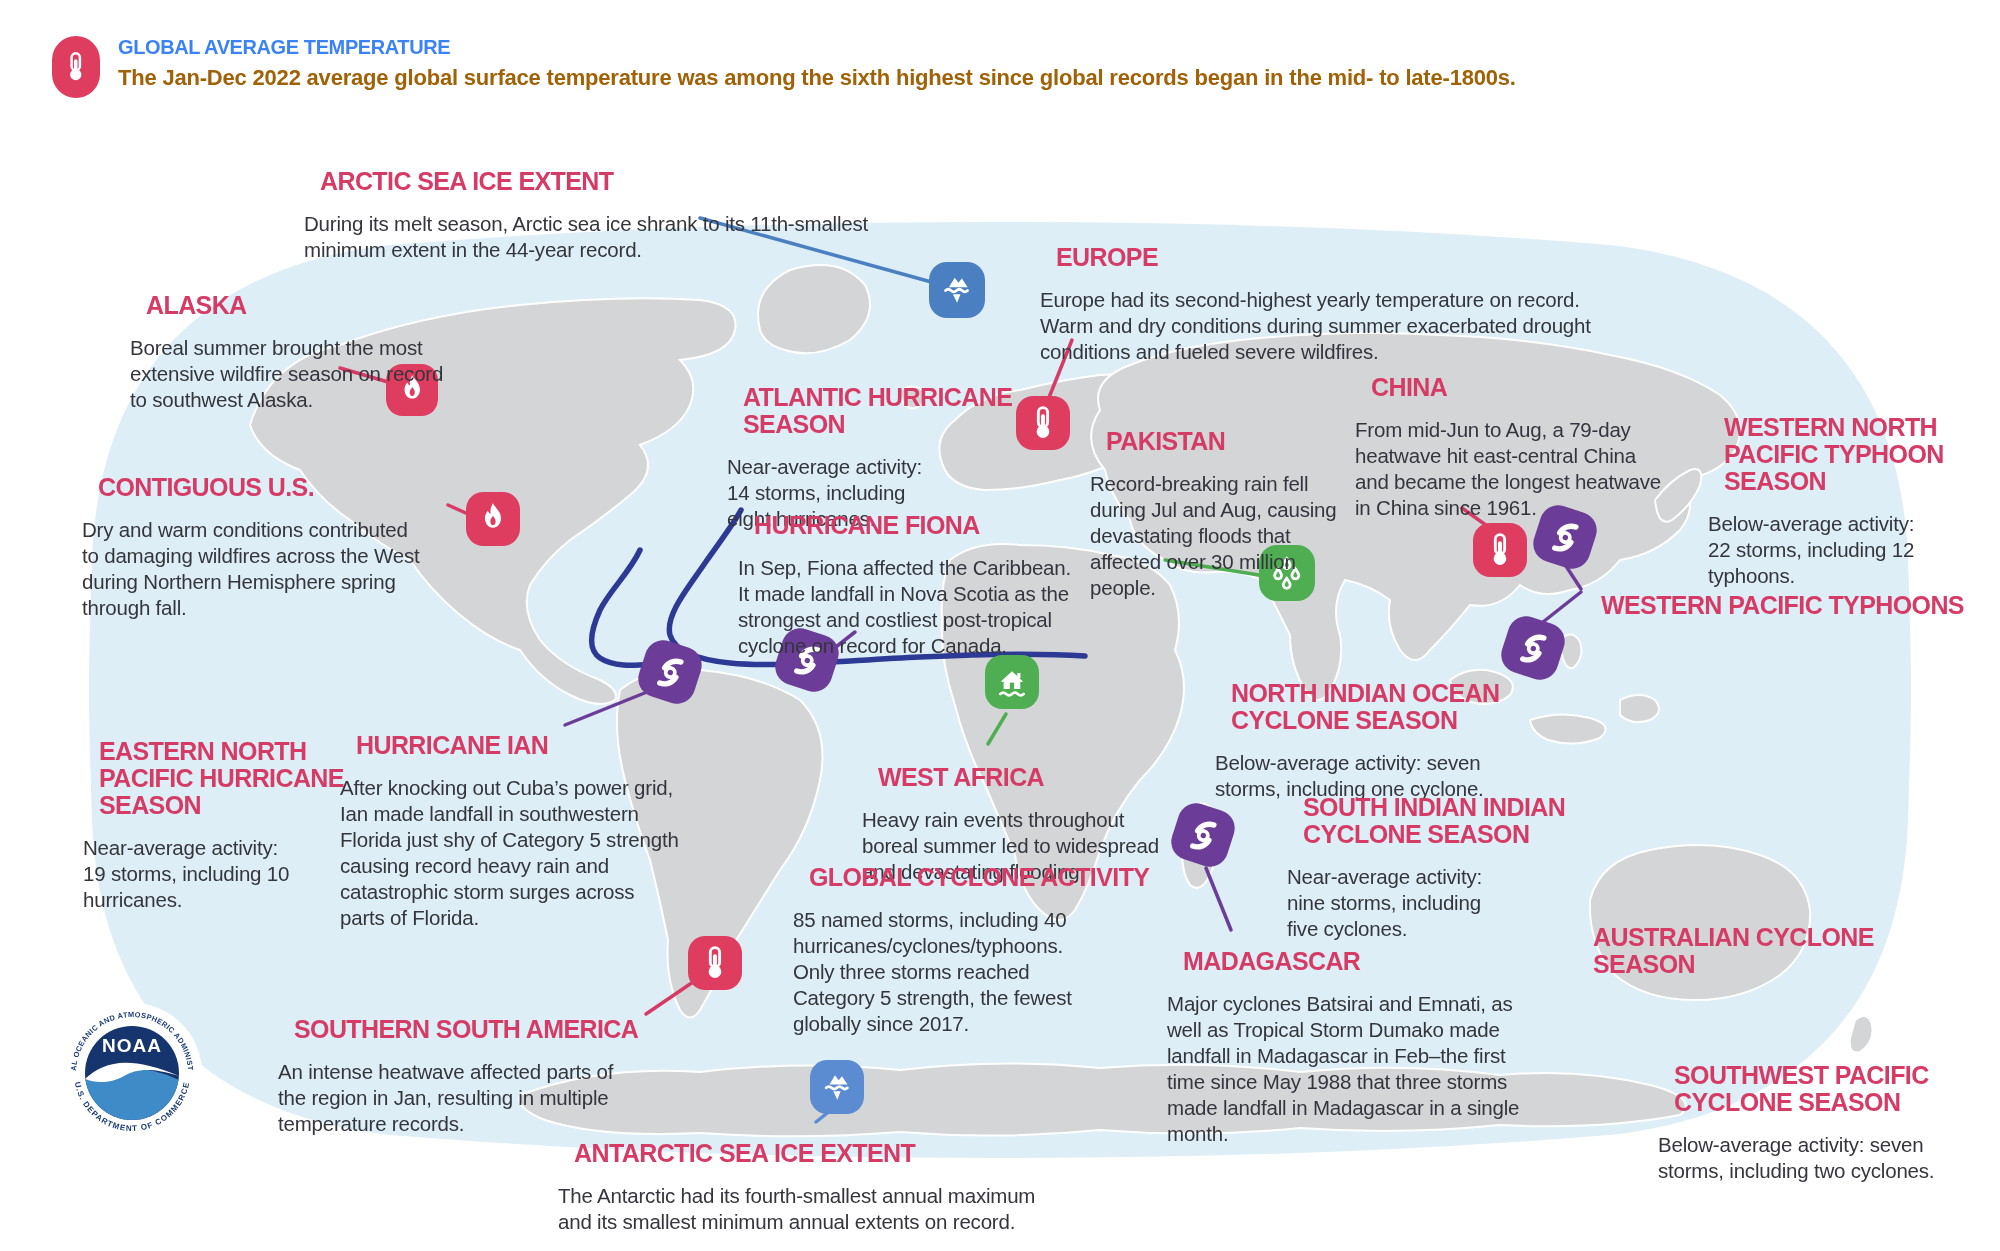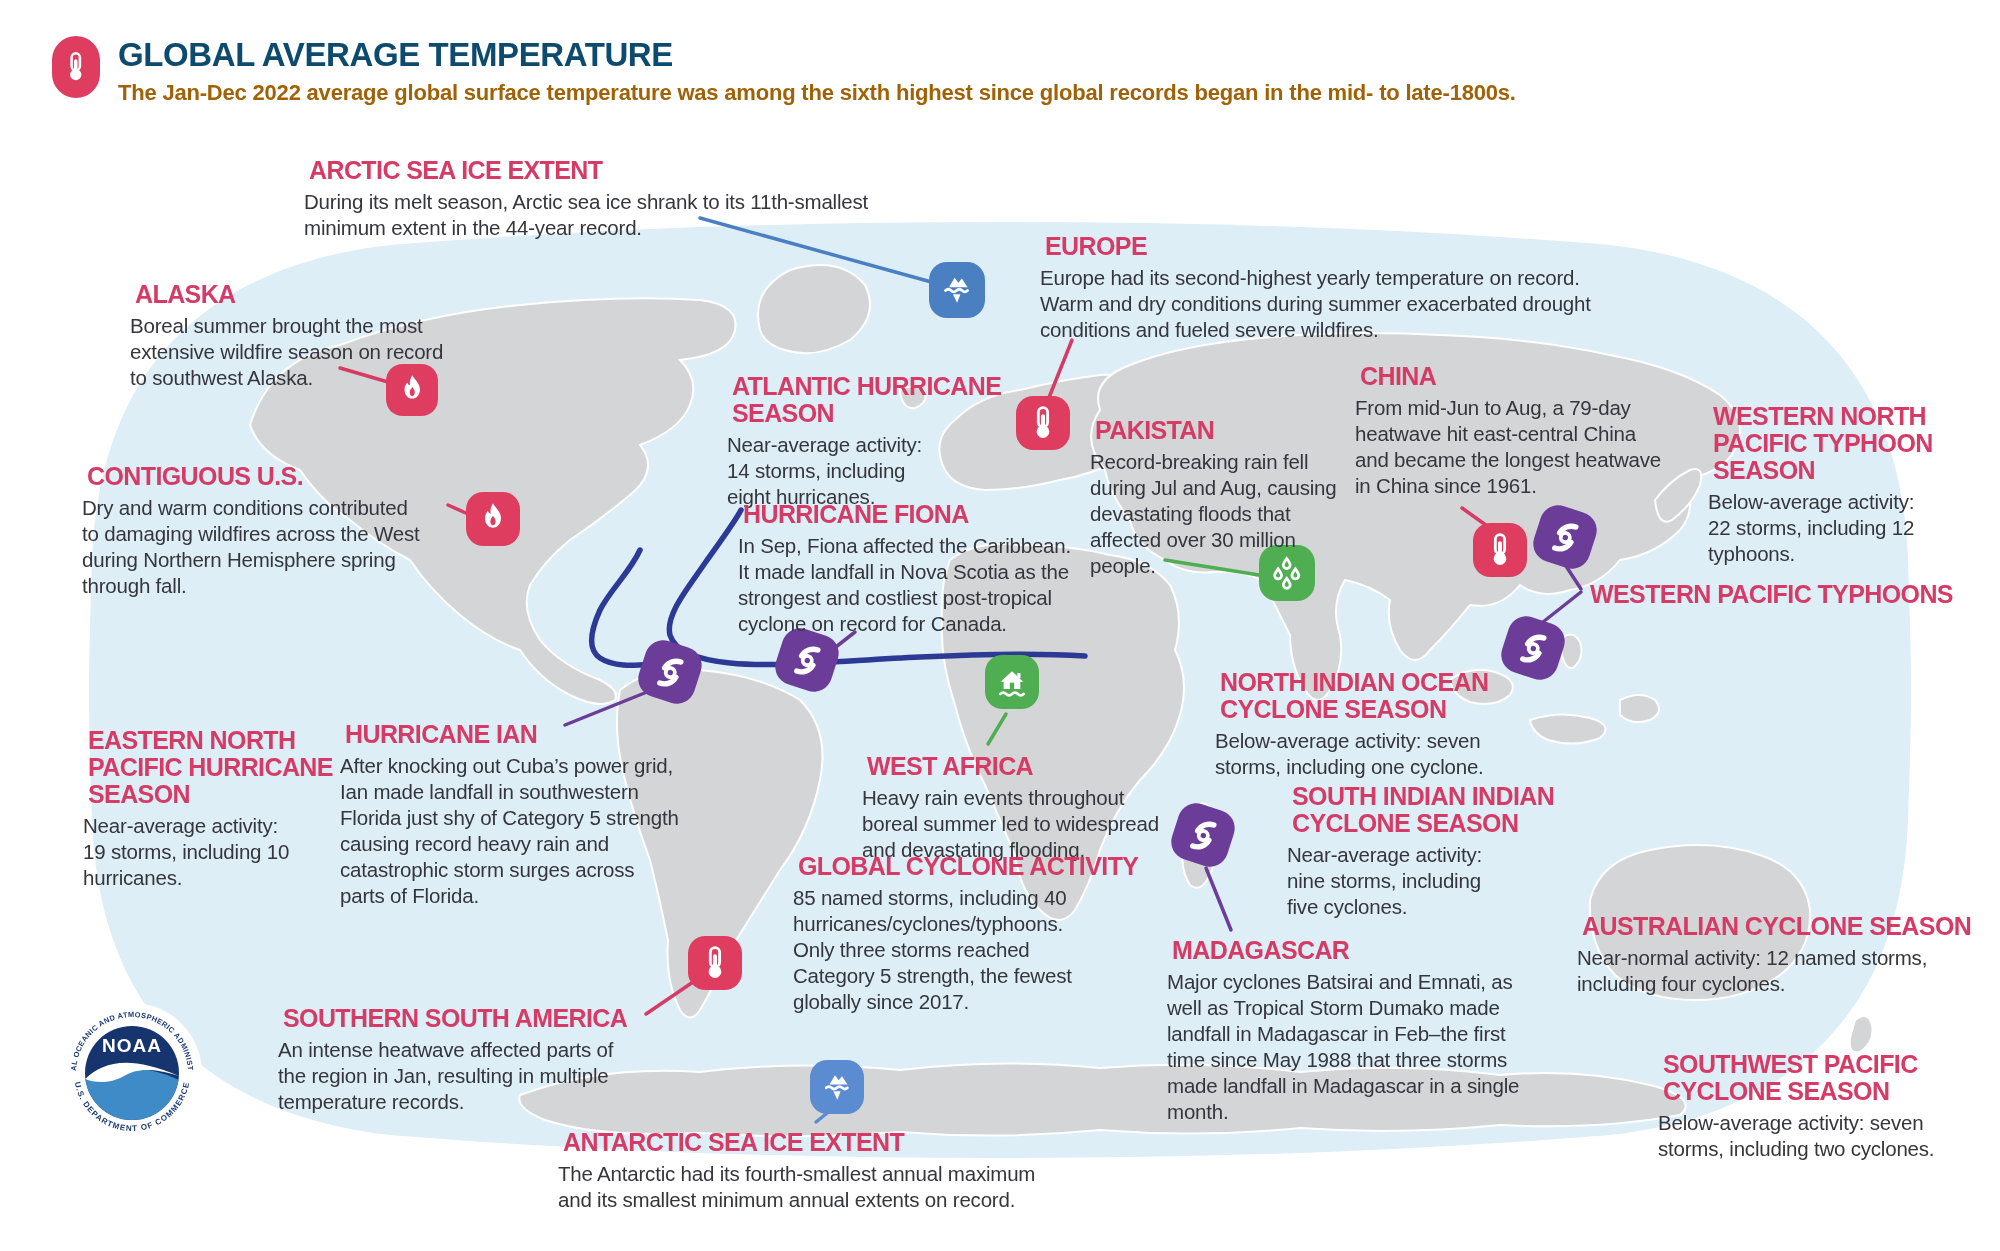--- a/index.html
+++ b/index.html
@@ -3,29 +3,29 @@
 <meta charset="utf-8">
 <style>
   html,body{margin:0;padding:0;}
   body{
     width:2000px;height:1251px;position:relative;background:#ffffff;
     font-family:"Liberation Sans", sans-serif;overflow:hidden;
   }
   #map-layer{position:absolute;left:0;top:0;width:2000px;height:1251px;}
   .ann{position:absolute;}
   .ann h2{
-    margin:5px;font-size:25px;line-height:27px;font-weight:bold;
+    margin:16px;font-size:25px;line-height:27px;font-weight:bold;
     color:#d63b66;letter-spacing:-0.6px;white-space:pre-line;
   }
   .ann p{
     margin:3px 0 0 0;font-size:20.5px;line-height:26px;color:#35353d;
     white-space:pre-line;letter-spacing:-0.2px;
   }
   .header{position:absolute;left:118px;top:36px;}
-  .hdr-title{margin:0;font-size:33px;font-weight:bold;color:#0c4a6e;letter-spacing:-0.4px;}
+  .hdr-title{margin:0;font-size:20px;font-weight:bold;color:#3b82f6;letter-spacing:-0.4px;}
   .hdr-desc{margin:6px 0 0 0;font-size:22px;font-weight:bold;color:#a16207;letter-spacing:-0.2px;}
   .marker{
     position:absolute;display:flex;align-items:center;justify-content:center;
     border-radius:32%;
   }
   .marker svg{width:74%;height:74%;display:block;}
   .cyc{transform:rotate(18deg);}
 </style>
 </head>
 <body>
@@ -316,22 +316,20 @@
   <h2>MADAGASCAR</h2>
   <p>Major cyclones Batsirai and Emnati, as
 well as Tropical Storm Dumako made
 landfall in Madagascar in Feb–the first
 time since May 1988 that three storms
 made landfall in Madagascar in a single
 month.</p>
 </section>
 <section class="ann" style="left:1577px;top:908px;width:420px;">
   <h2>AUSTRALIAN CYCLONE SEASON</h2>
-  <p>Near-normal activity: 12 named storms,
-including four cyclones.</p>
 </section>
 <section class="ann" style="left:1658px;top:1046px;width:340px;">
   <h2>SOUTHWEST PACIFIC
 CYCLONE SEASON</h2>
   <p>Below-average activity: seven
 storms, including two cyclones.</p>
 </section>
 <section class="ann" style="left:278px;top:1000px;width:420px;">
   <h2>SOUTHERN SOUTH AMERICA</h2>
   <p>An intense heatwave affected parts of

